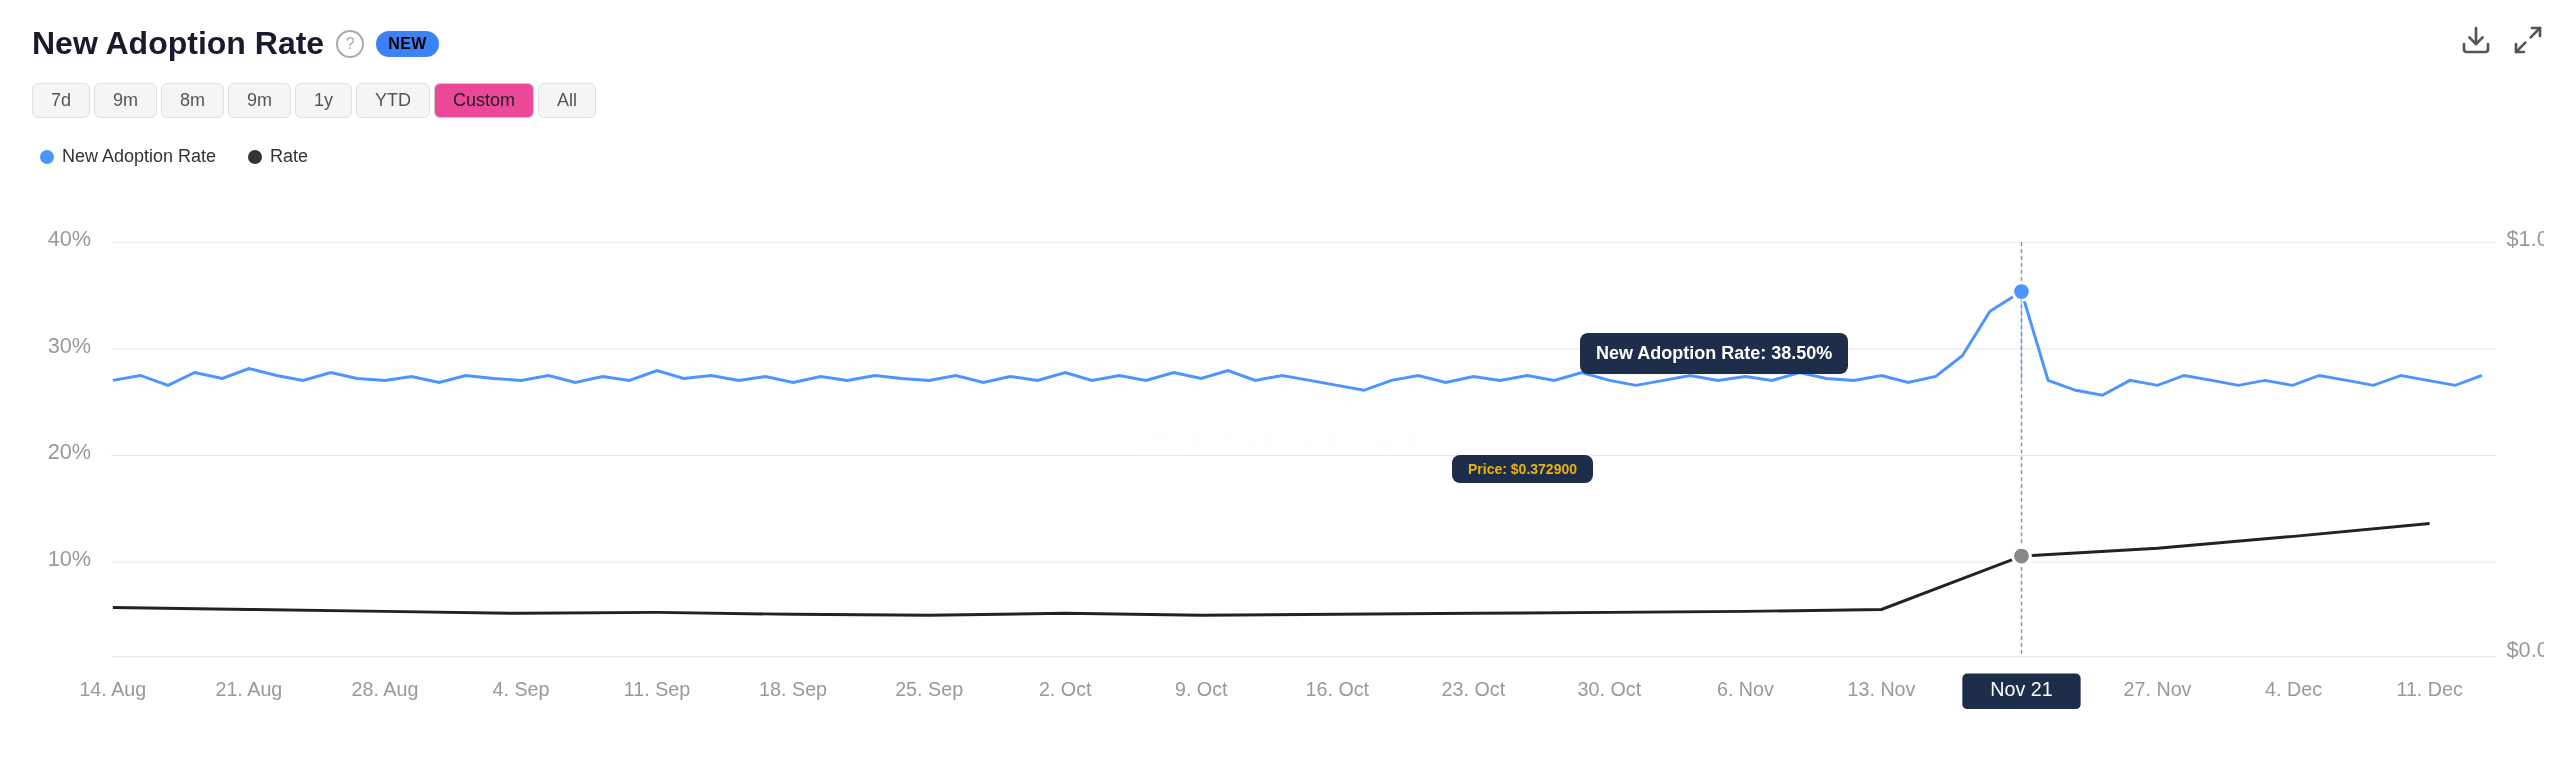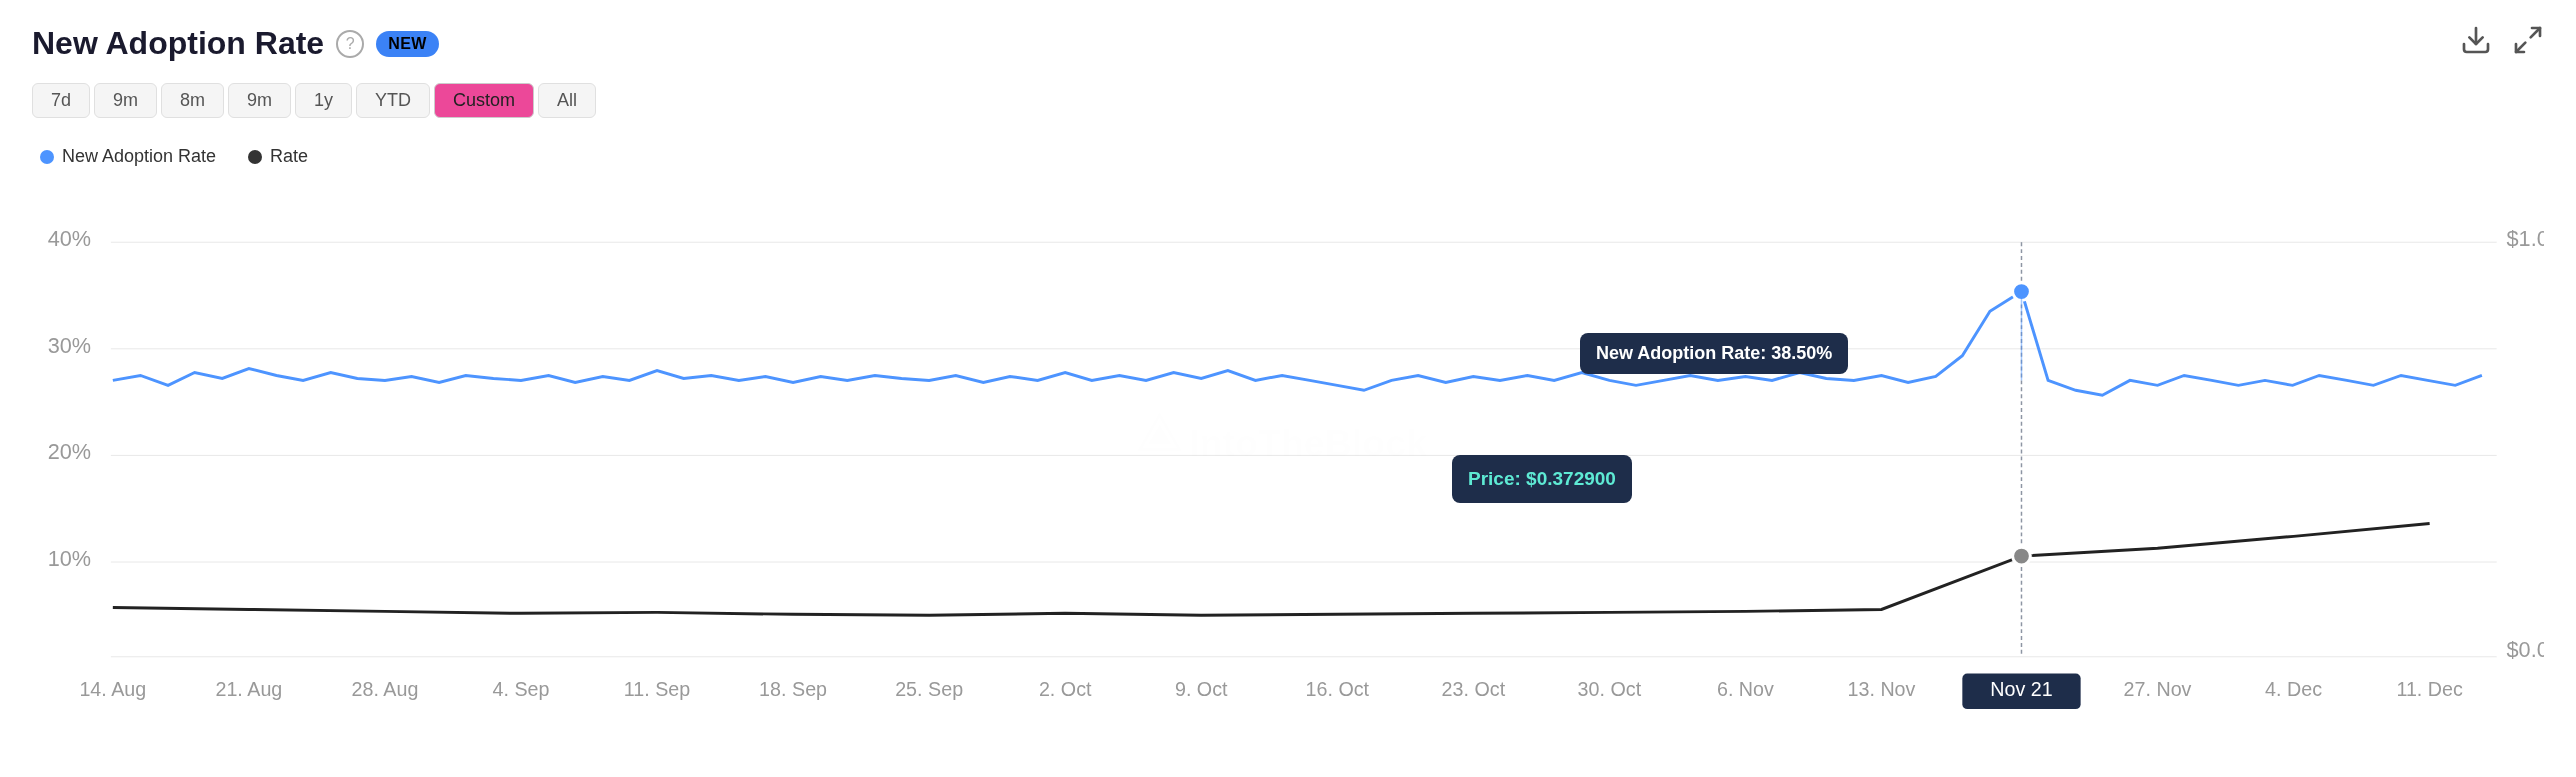--- a/index.html
+++ b/index.html
@@ -134,24 +134,24 @@
       border-radius: 8px;
       font-size: 18px;
       white-space: nowrap;
       top: 150px;
       left: 1548px;
     }
     .tooltip-adoption span { font-weight: 700; }
     .tooltip-price {
       position: absolute;
       background: #1e2d4a;
-      color: #5eead4;
-      padding: 13px 16px;
+      color: #eab308;
+      padding: 6px 16px;
       border-radius: 8px;
-      font-size: 19px;
+      font-size: 14px;
       white-space: nowrap;
       top: 272px;
       left: 1420px;
     }
     .tooltip-price span { font-weight: 700; }
   </style>
 </head>
 <body>
 
 <div class="chart-container">

